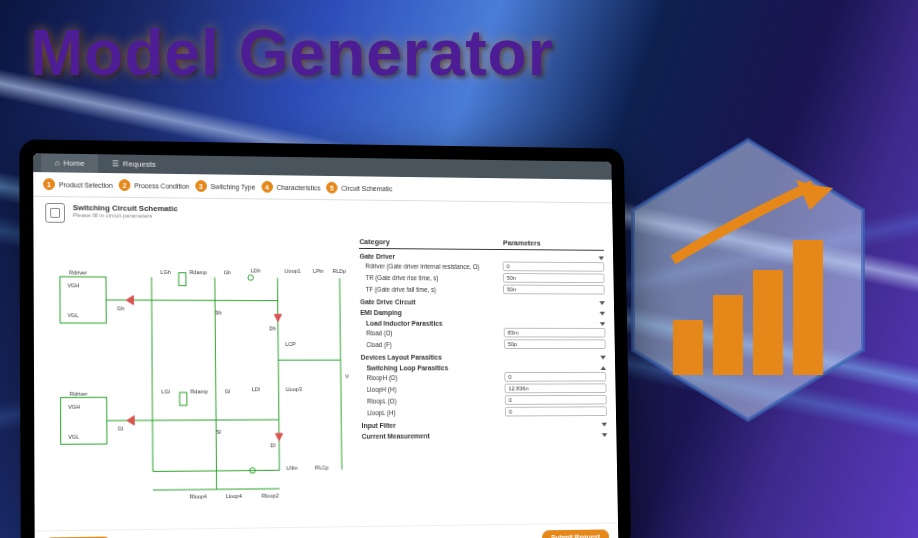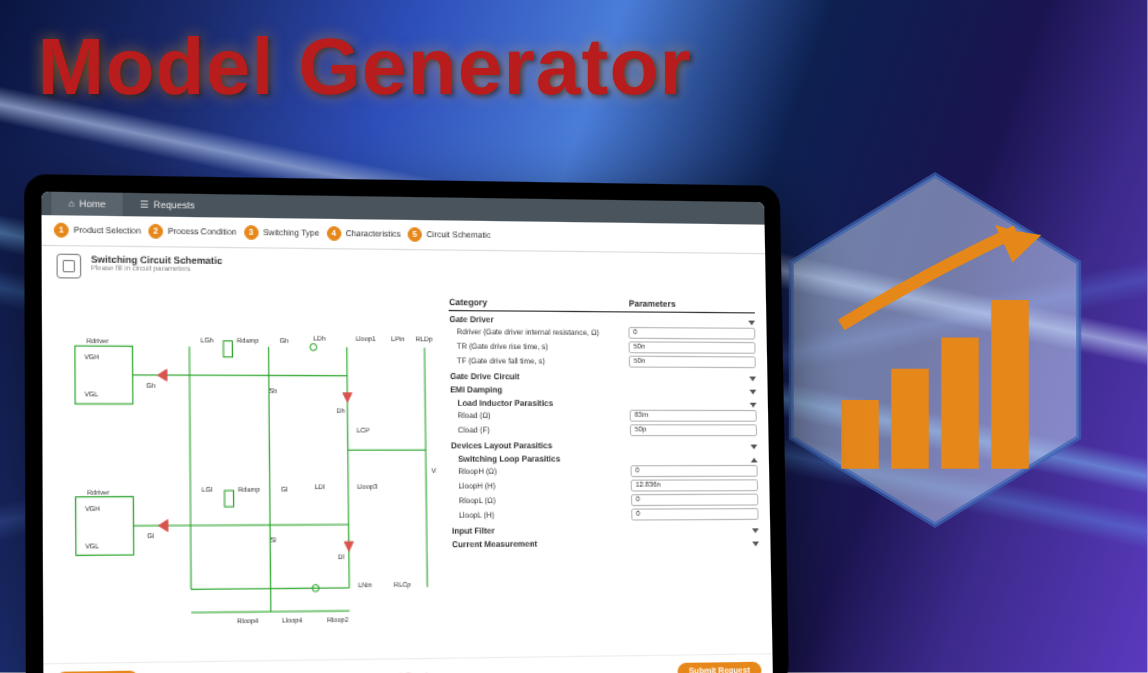--- a/index.html
+++ b/index.html
@@ -1,18 +1,18 @@
 <!DOCTYPE html>
 <html><head>
 <meta charset="utf-8">
 <style>
 *{margin:0;padding:0;box-sizing:border-box;font-family:Arial,Helvetica,sans-serif}
 body{width:918px;height:538px;overflow:hidden;background:linear-gradient(110deg,#0a1540 0%,#1a2a6c 15%,#2d4db8 30%,#4a7dd9 45%,#0d2050 60%,#1a1450 75%,#3d2a8c 85%,#5a3abf 100%);position:relative}
 .streaks{position:absolute;inset:0;background:linear-gradient(12deg,transparent 0%,transparent 40%,rgba(100,180,255,0.3) 42%,transparent 44%,transparent 46%,rgba(130,200,255,0.5) 48%,transparent 50%,transparent 60%,rgba(200,220,255,0.6) 62%,transparent 64%),linear-gradient(168deg,transparent 0%,transparent 55%,rgba(100,150,255,0.25) 57%,transparent 59%);pointer-events:none}
-.hero-title{position:absolute;top:16px;left:30px;font-size:64px;font-weight:bold;color:#b91c1c;text-shadow:0 0 12px rgba(255,160,40,0.5),2px 2px 4px rgba(0,0,0,0.6);letter-spacing:1px}
+.hero-title{position:absolute;top:16px;left:30px;font-size:64px;font-weight:bold;color:#4c1d95;text-shadow:0 0 12px rgba(255,160,40,0.5),2px 2px 4px rgba(0,0,0,0.6);letter-spacing:1px}
 
 .hex{position:absolute;right:40px;top:130px;width:260px;height:300px}
 .hex svg{width:100%;height:100%}
 
 .monitor{position:absolute;left:20px;top:138px;width:640px;height:420px;background:#000;border-radius:18px;padding:14px 14px 0 14px;box-shadow:0 20px 60px rgba(0,0,0,0.6);transform:perspective(1400px) rotateY(6deg) rotateX(2deg);transform-origin:left center}
 .screen{width:100%;height:100%;background:#fff;border-radius:6px;overflow:hidden;font-size:7px;color:#333;display:flex;flex-direction:column}
 
 .tabbar{background:#4a545c;display:flex;color:#e8e8e8;padding:0 8px}
 .tab{padding:5px 14px;display:flex;align-items:center;gap:4px;font-size:8px}
 .tab.active{background:#5a646c}

